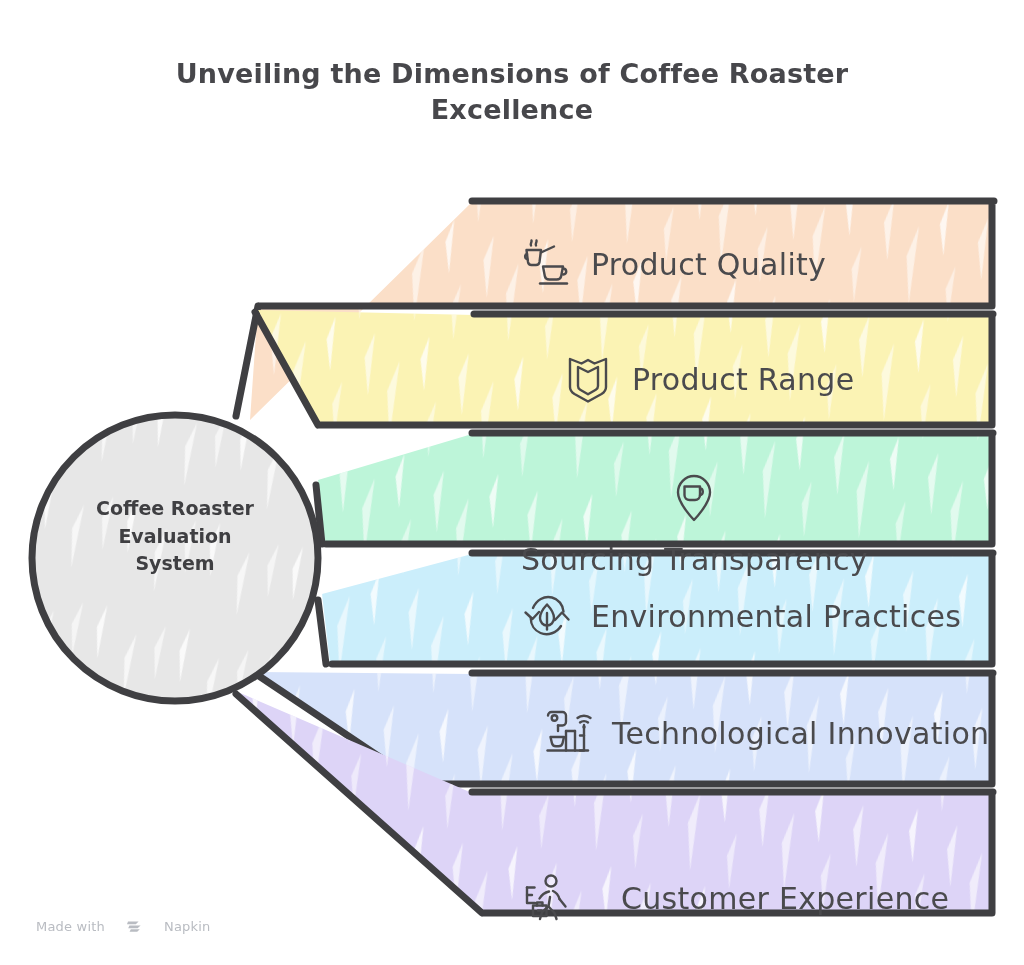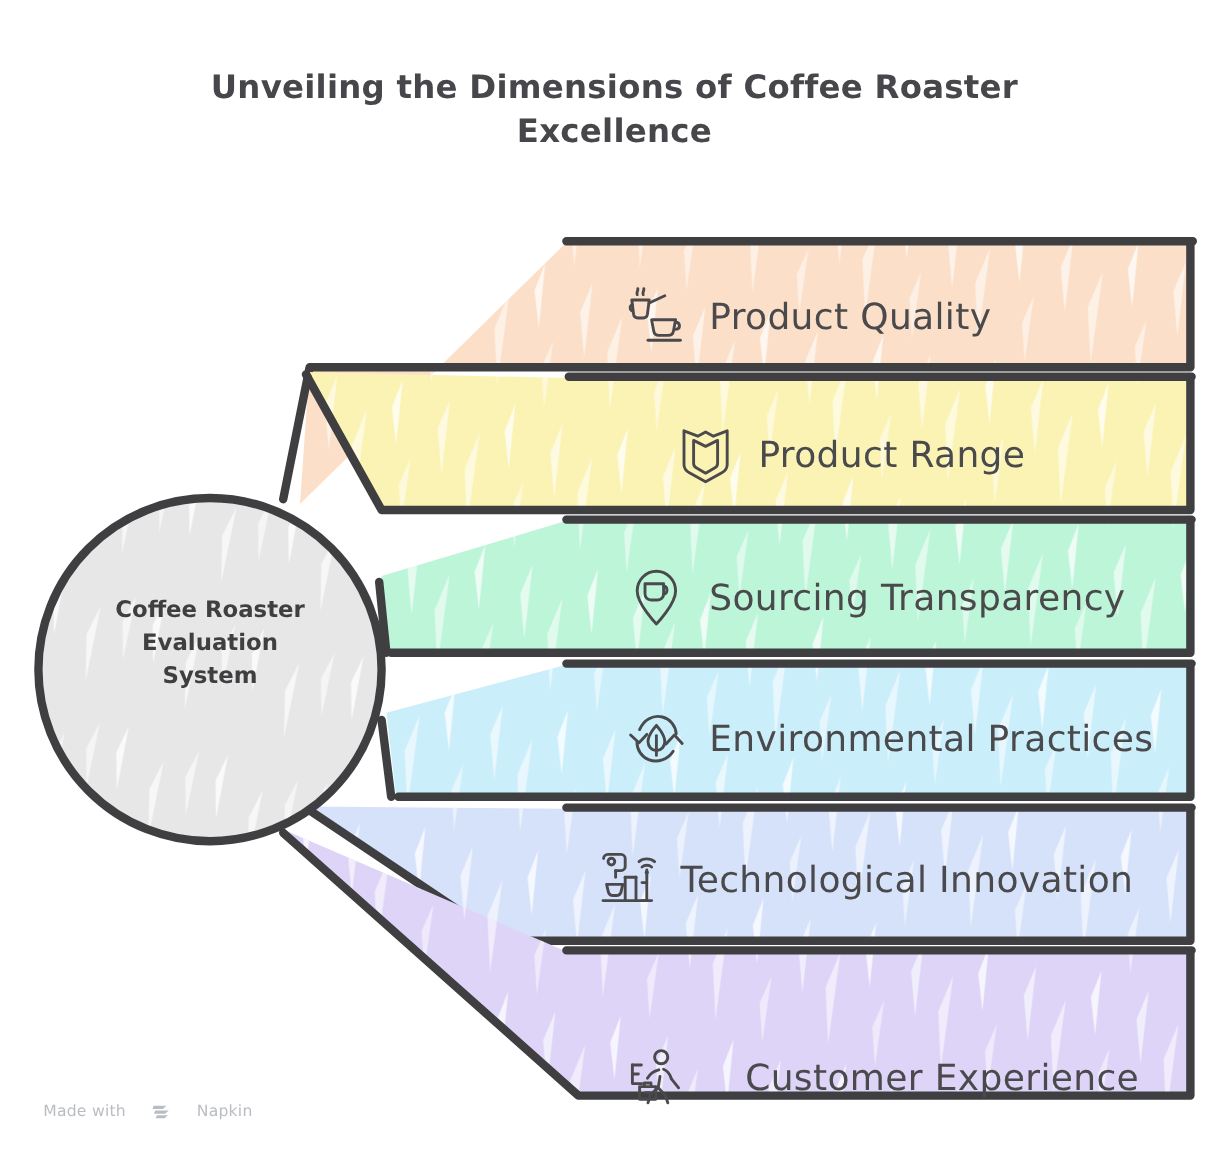--- a/index.html
+++ b/index.html
@@ -189,21 +189,21 @@
 <div class="row-overlay" style="left:521px; top:353px;padding-left:41px;">
   <span class="row-icon">
     <svg viewBox="0 0 52 52" fill="none" stroke="#4a4a4d" stroke-width="2.4" stroke-linecap="round" stroke-linejoin="round">
       <path d="M8 6 L19.5 10.5 L26 7 L32.5 10.5 L44 6 L44 34 C44 37 42 39.5 39.5 41 L26 48.5 L12.5 41 C10 39.5 8 37 8 34 Z"></path>
       <path d="M16 14 L16 33 C16 34.6 16.8 36 18.2 36.8 L26 41.3 L33.8 36.8 C35.2 36 36 34.6 36 33 L36 14 L26 19 Z"></path>
     </svg>
   </span>
   <span class="row-label">Product Range</span>
 </div>
 
-<div class="row-overlay" style="left:521px; top:472px;">
+<div class="row-overlay" style="left:521px; top:472px;flex-direction:column;">
   <span class="row-icon">
     <svg viewBox="0 0 52 52" fill="none" stroke="#4a4a4d" stroke-width="2.4" stroke-linecap="round" stroke-linejoin="round">
       <path d="M26 48 C26 48 42 31.5 42 20.5 C42 11.4 34.8 4 26 4 C17.2 4 10 11.4 10 20.5 C10 31.5 26 48 26 48 Z"></path>
       <path d="M16.5 14.5 L32 14.5 L32 23 C32 25.8 29.8 28 27 28 L21.5 28 C18.7 28 16.5 25.8 16.5 23 Z"></path>
       <path d="M32 16.5 C35.5 16.5 36 22.5 32 23.2"></path>
     </svg>
   </span>
   <span class="row-label">Sourcing Transparency</span>
 </div>
 
@@ -214,21 +214,21 @@
       <path d="M40 36 C35.5 43 27 46 19.5 43 C13.5 40.6 9.8 34.8 9.8 28.5"></path>
       <path d="M4.5 22.5 L11.5 29 L18 22"></path>
       <path d="M34 30 L41 22.5 L47.5 29.5"></path>
       <path d="M26 14.5 C26 14.5 33 22 33 28 C33 32.2 29.9 35.5 26 35.5 C22.1 35.5 19 32.2 19 28 C19 22 26 14.5 26 14.5 Z"></path>
       <path d="M26 39.5 L26 23"></path>
     </svg>
   </span>
   <span class="row-label">Environmental Practices</span>
 </div>
 
-<div class="row-overlay" style="left:497px; top:707px;">
+<div class="row-overlay" style="left:542px; top:707px;">
   <span class="row-icon">
     <svg viewBox="0 0 52 52" fill="none" stroke="#4a4a4d" stroke-width="2.4" stroke-linecap="round" stroke-linejoin="round">
       <path d="M6 8.5 C6 6.6 7.6 5 9.5 5 L20.5 5 C22.4 5 24 6.6 24 8.5 L24 15 C24 16.9 22.4 18.5 20.5 18.5 L16 18.5"></path>
       <circle cx="12.5" cy="11" r="2.8"></circle>
       <path d="M16 18.5 L16 24"></path>
       <path d="M8.5 30 L22 30 L20.6 36 C20.2 38 18.5 39.3 16.5 39.3 L14 39.3 C12 39.3 10.3 38 9.9 36 Z"></path>
       <path d="M24 24 L24 43.5"></path>
       <path d="M24 24 L33 24"></path>
       <path d="M33 24 L33 43.5"></path>
       <path d="M38 28.5 L42 28.5 L42 43.5 L38 43.5"></path>

